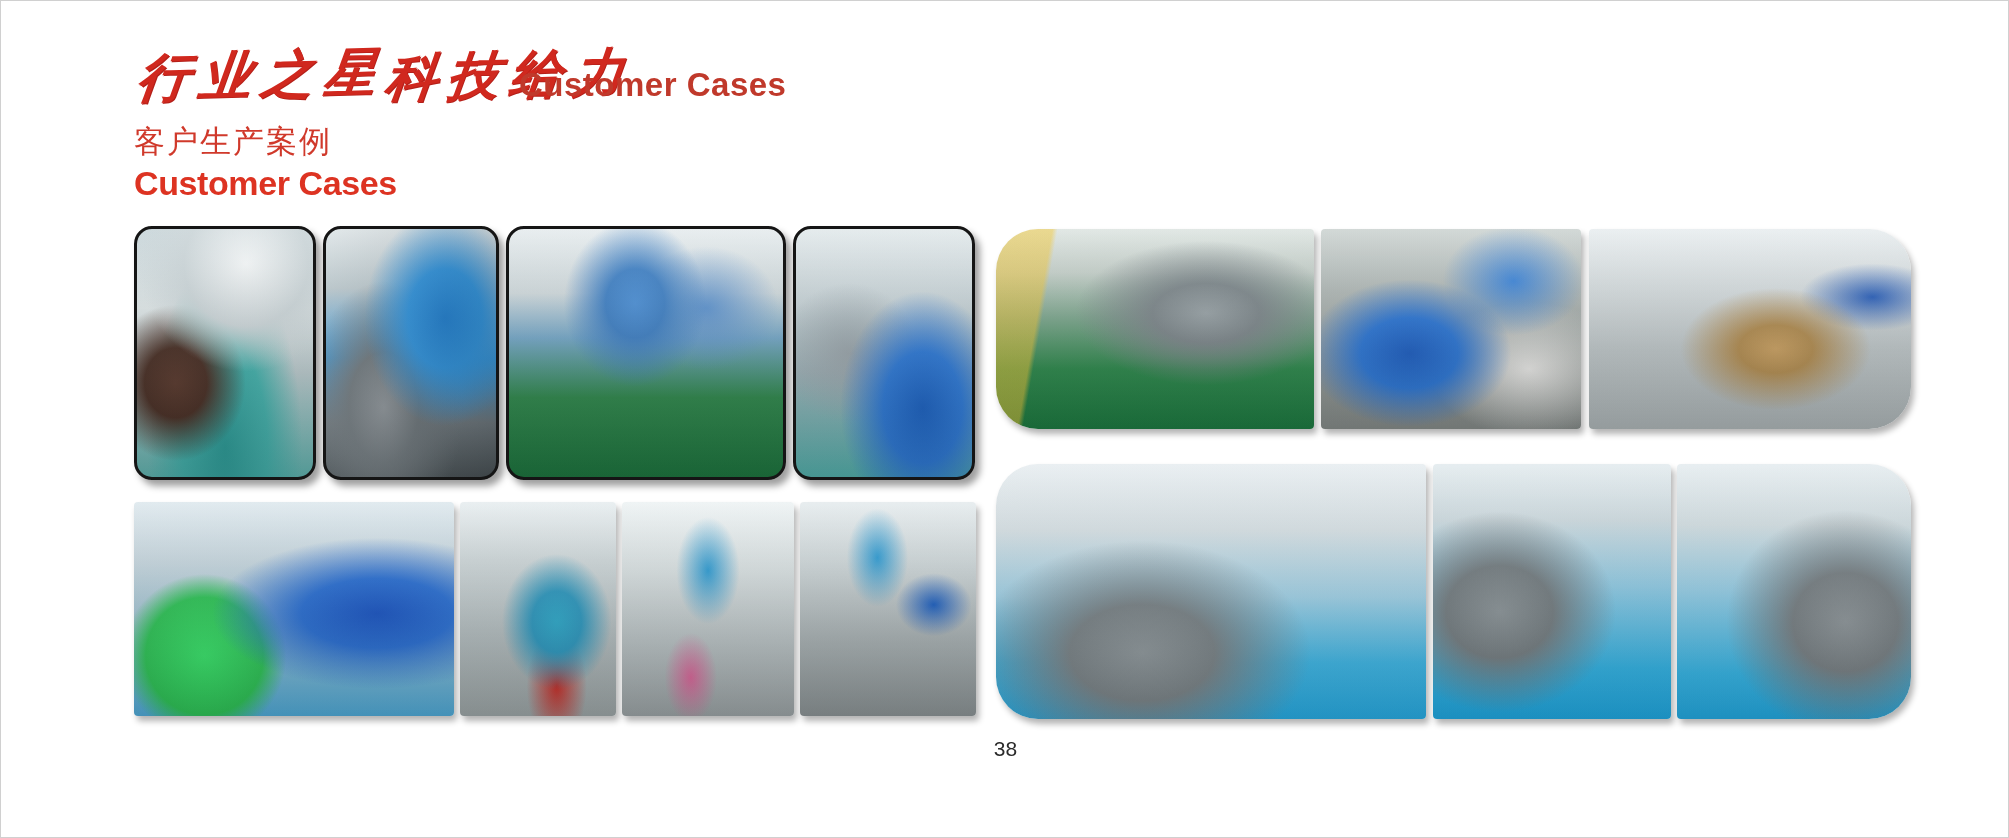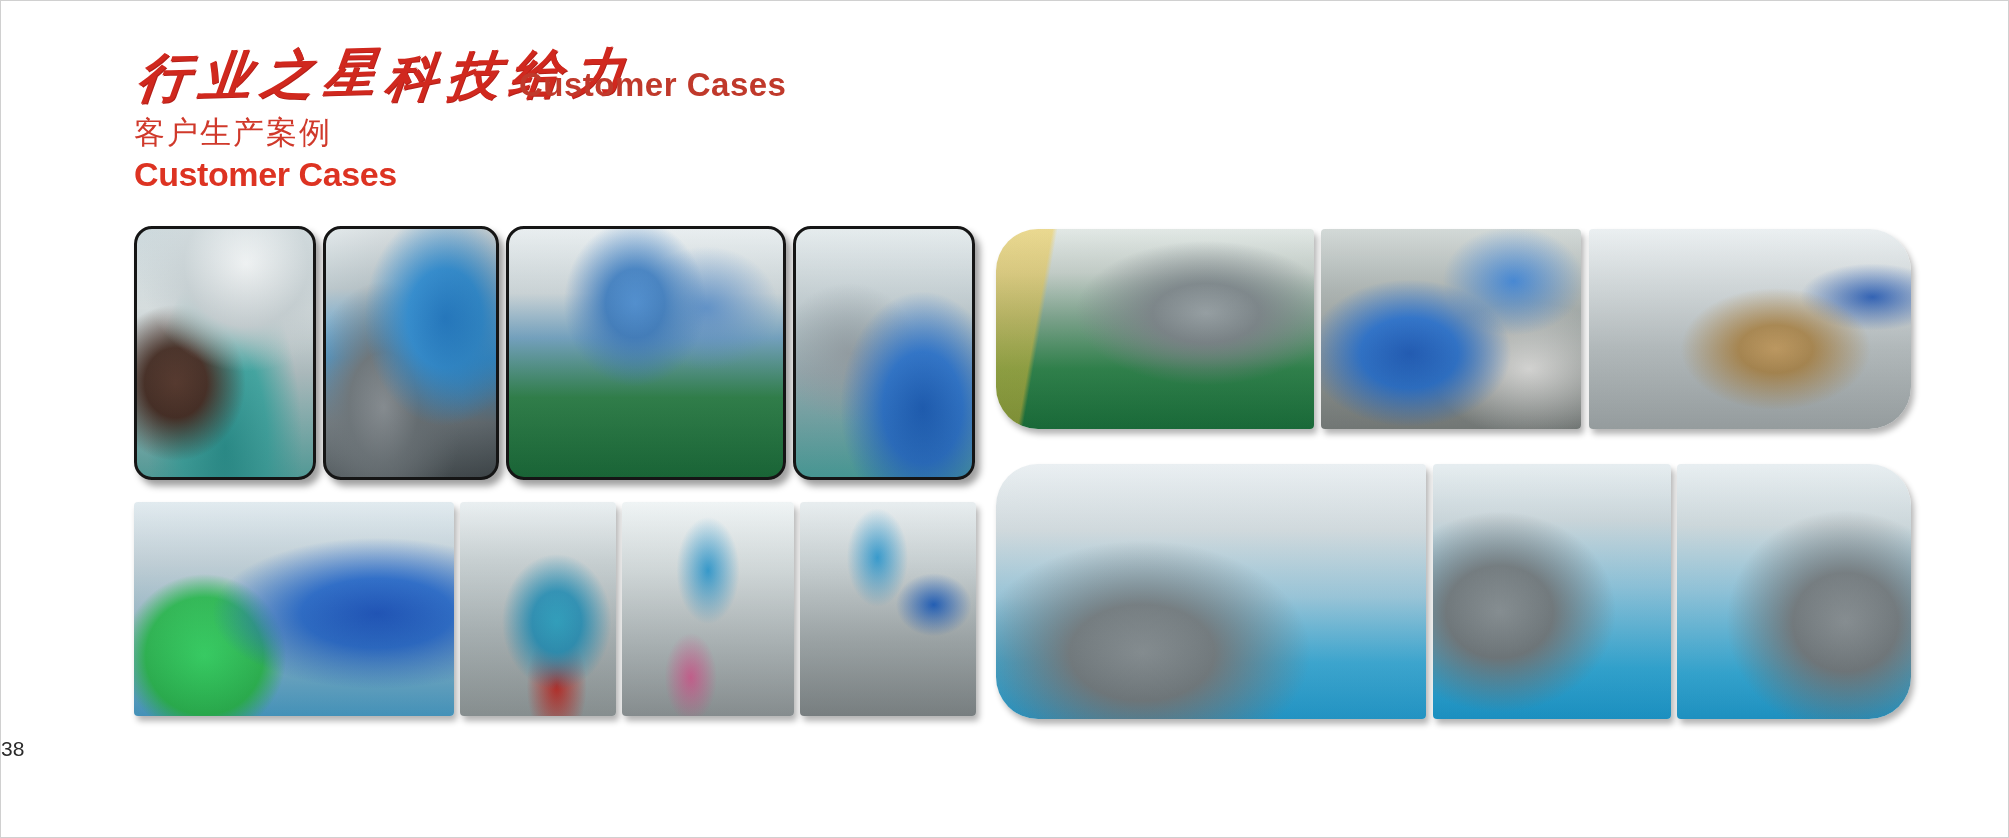--- a/index.html
+++ b/index.html
@@ -54,21 +54,21 @@
     font-weight: bold;
     font-size: 33px;
     line-height: 36px;
     color: #c0392b;
     letter-spacing: 0.5px;
     position: absolute;
     left: 385px;
     top: 18px;
   }
   .subtitle-cn {
-    margin-top: 3px;
+    margin-top: 12px;
     font-family: "DejaVu Sans", sans-serif;
     font-weight: normal;
     font-size: 31px;
     line-height: 36px;
     letter-spacing: 2px;
     color: #d0392b;
   }
   .subtitle-en {
     margin-top: 5px;
     font-family: "Liberation Sans", sans-serif;
@@ -99,21 +99,21 @@
   }
   .photo.soft-round-l { border-top-left-radius: 42px; border-bottom-left-radius: 42px; }
   .photo.soft-round-r { border-top-right-radius: 42px; border-bottom-right-radius: 42px; }
 
   
   .page-number {
     position: absolute;
     left: 0;
     top: 736px;
     width: 2009px;
-    text-align: left;
+    text-align: center;
     font-family: "Liberation Sans", sans-serif;
     font-size: 21px;
     color: #2b2b2b;
   }
 </style>
 </head>
 <body>
 
 <div class="slide">
 

